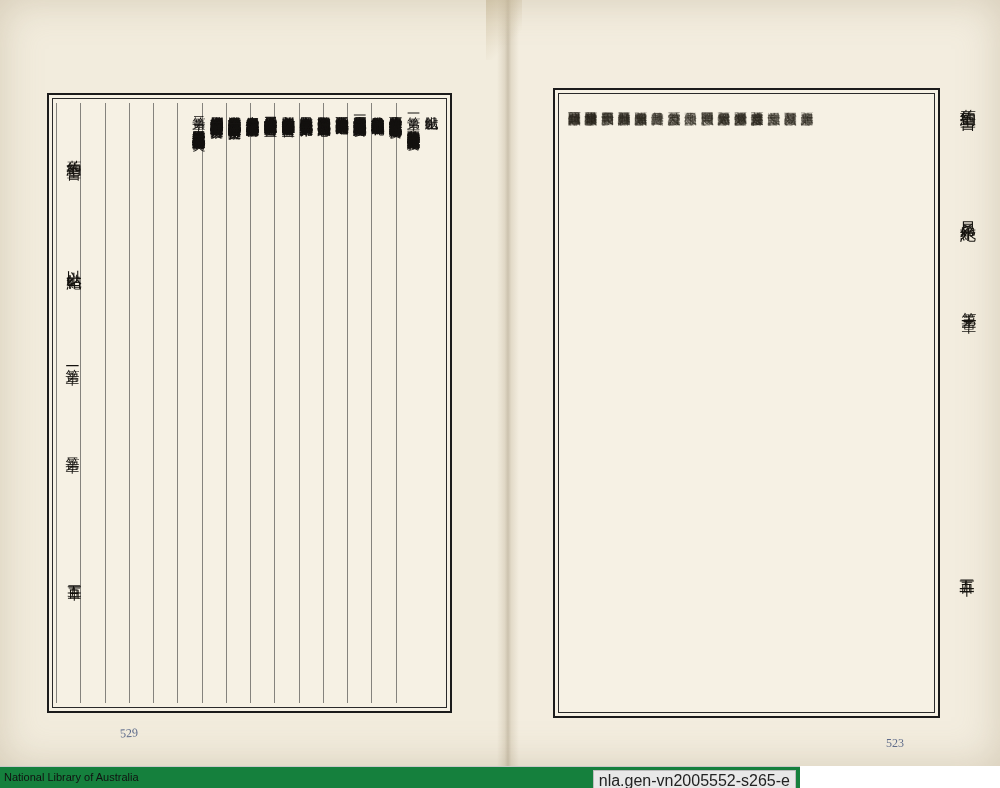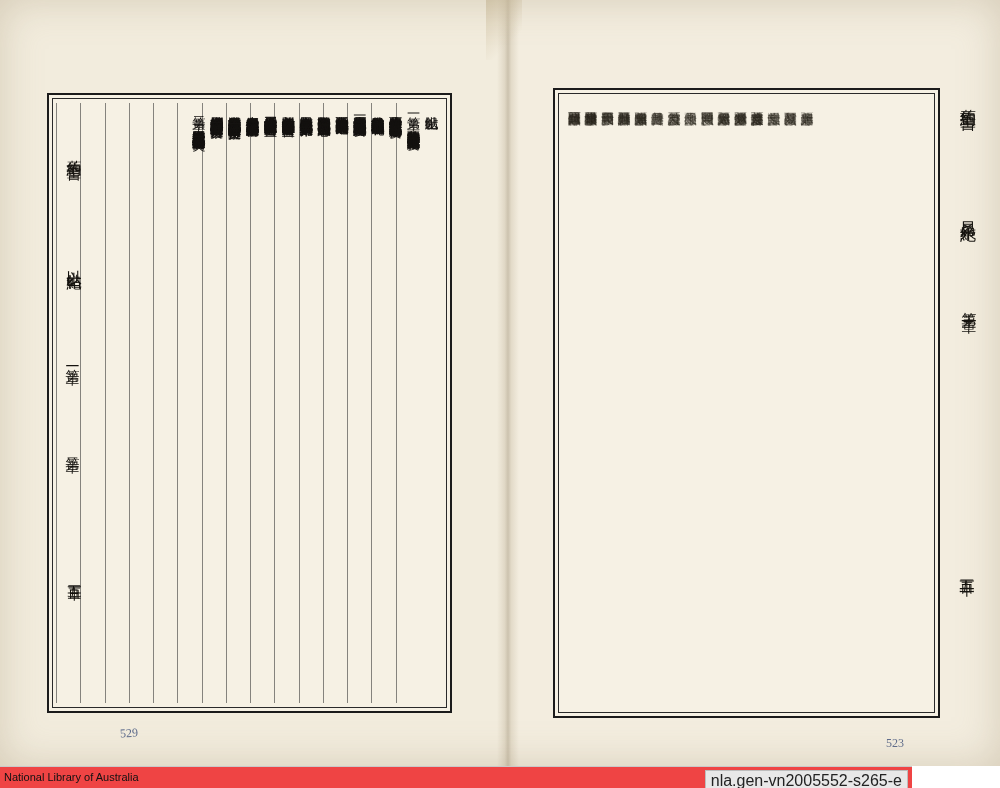--- a/index.html
+++ b/index.html
@@ -147,23 +147,23 @@
     font-size: 12px;
     font-family: "Liberation Serif", serif;
     transform: rotate(-4deg);
   }
   .folio-left { left: 120px; top: 726px; }
   .folio-right { left: 886px; top: 736px; transform: rotate(0deg); }
 
   
   .footer {
     position: relative;
-    width: 912px;
+    width: 800px;
     height: 22px;
-    background: #ef4444;
+    background: #15803d;
     border-top: 1px solid #c9c9c9;
     font-family: "Liberation Sans", sans-serif;
     font-size: 11px;
     color: #111111;
   }
   .footer .lbl-left {
     position: absolute; left: 4px; top: 4px;
   }
   .footer .lbl-right {
     position: absolute; right: 4px; top: 3px;

